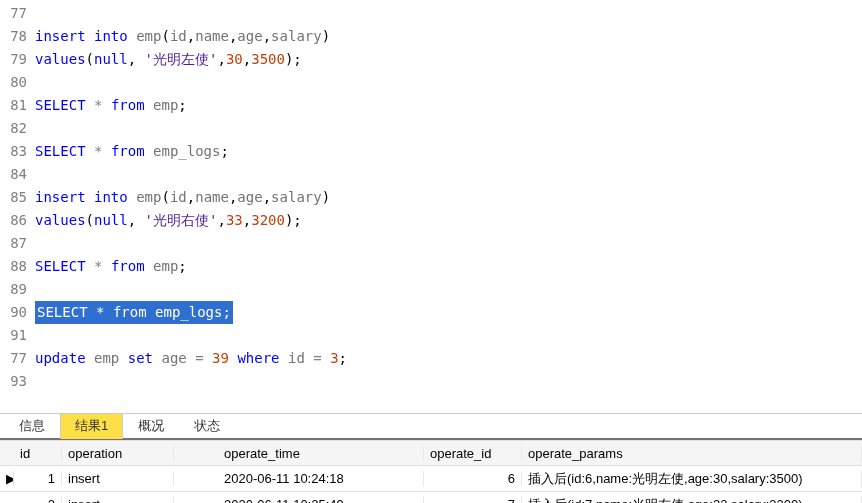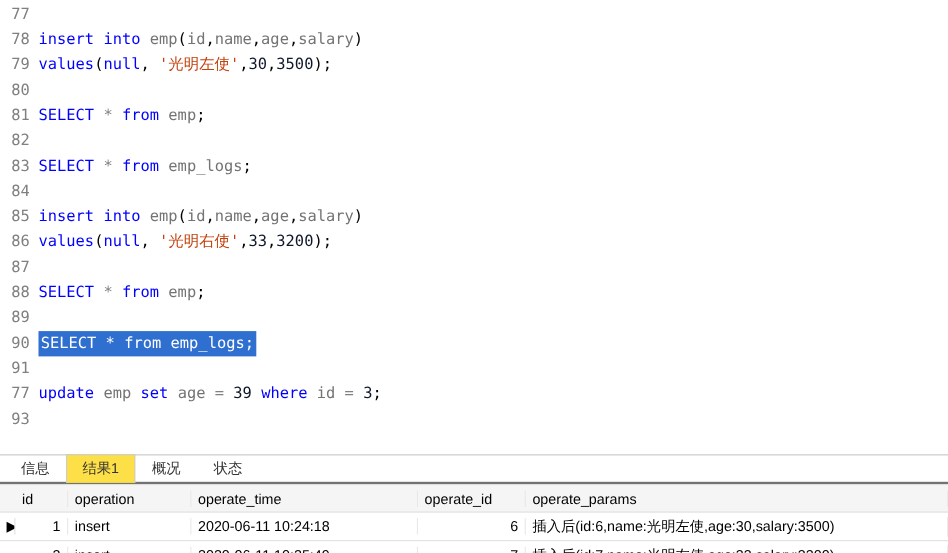--- a/index.html
+++ b/index.html
@@ -28,22 +28,22 @@
     font-family: Consolas, monospace;
   }
   .gutter div { height: 23px; line-height: 23px; }
   .code {
     flex: 1;
     font-family: Consolas, monospace;
     white-space: pre;
   }
   .code .line { height: 23px; line-height: 23px; }
   .kw { color: #0000ff; }
-  .str { color: #c2410c; }
-  .num { color: #0f172a; }
+  .str { color: #4c1d95; }
+  .num { color: #c2410c; }
   .punct { color: #000; }
   .ident { color: #737373; }
   .op { color: #808080; }
   .sel-line {
     background: #2f6fcf;
     color: #fff;
     display: inline-block;
     padding: 0 2px;
   }
   .sel-line .kw, .sel-line .op, .sel-line .ident, .sel-line .punct { color: #fff; }
@@ -88,21 +88,21 @@
   .thead { background: #f5f5f5; border-top: 1px solid #e0e0e0; }
   .cell {
     padding: 0 6px;
     border-right: 1px solid #e8e8e8;
     overflow: hidden;
     white-space: nowrap;
   }
   .row-handle { width: 14px; text-align: center; border-right: 1px solid #e0e0e0; color:#000; }
   .c-id { width: 48px; text-align: right; }
   .c-op { width: 112px; }
-  .c-time { width: 206px; }
+  .c-time { width: 206px; margin-left: 44px; }
   .c-opid { width: 98px; text-align: right; }
   .c-params { flex: 1; }
   .thead .cell { color: #000; text-align: left; }
   .thead .c-id, .thead .c-opid { text-align: left; }
 </style>
 </head>
 <body>
 
 <div class="editor">
   <div class="gutter">

